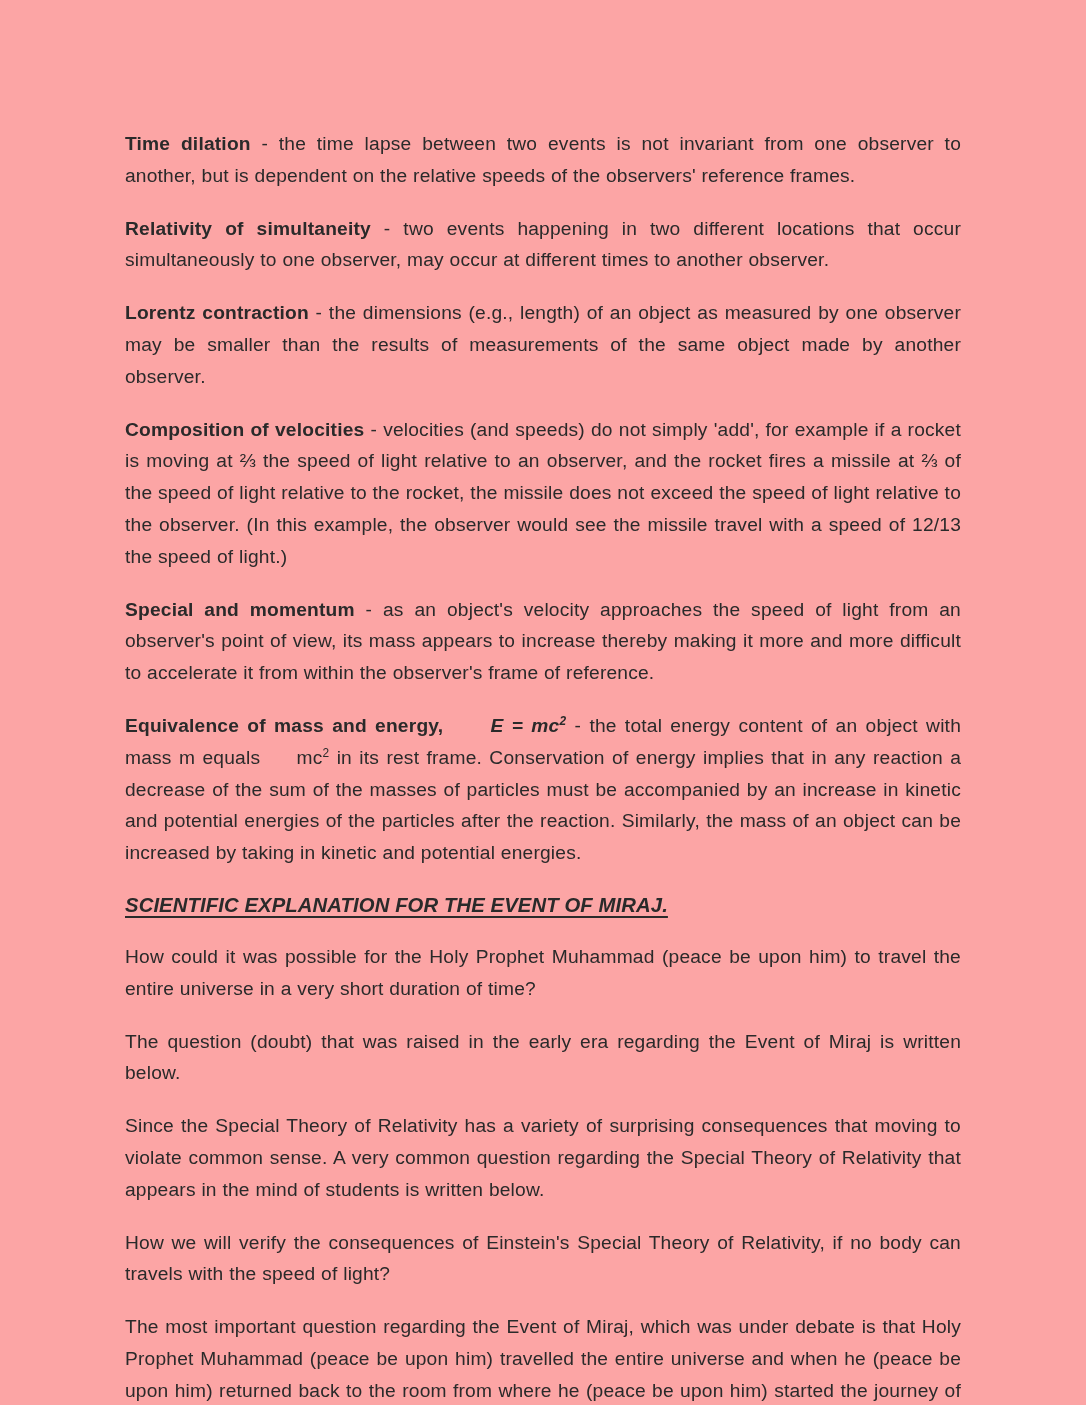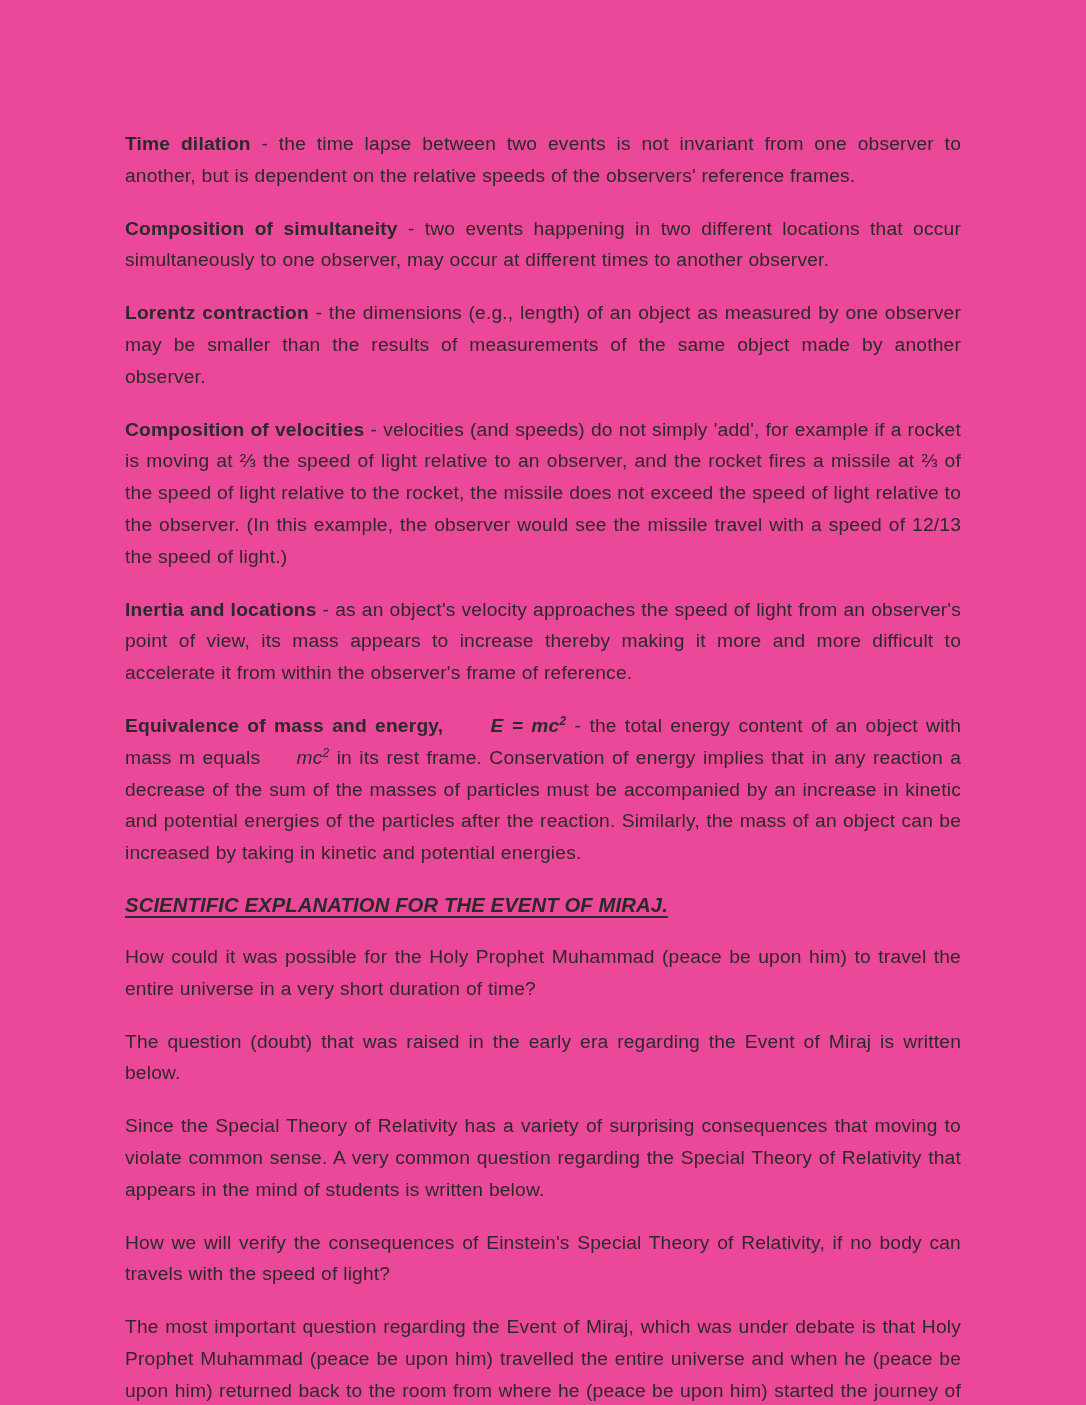--- a/index.html
+++ b/index.html
@@ -11,21 +11,21 @@
     width: 1086px;
     height: 1405px;
     font-family: "Liberation Sans", sans-serif;
     color: #2a2a2a;
     -webkit-font-smoothing: antialiased;
   }
   .page {
     position: relative;
     width: 1086px;
     height: 1405px;
-    background: #ec4899;
+    background: #fca5a5;
     box-sizing: border-box;
     padding: 128px 126px 0 125px;
   }
   .doc-body {
     width: 836px;
   }
   p.para {
     margin: 0 0 21px 0;
     font-size: 19.2px;
     line-height: 31.8px;
@@ -39,21 +39,20 @@
   }
   .term {
     font-weight: bold;
   }
   .term-italic {
     font-weight: bold;
     font-style: italic;
     margin-left: 39px;
   }
   .italic {
-    font-style: italic;
     margin-left: 29px;
   }
   sup {
     font-size: 0.62em;
     vertical-align: super;
     line-height: 0;
   }
   h2.section-heading {
     margin: 16px 0 21px 0;
     font-size: 20.3px;
@@ -71,27 +70,27 @@
   }
 </style>
 </head>
 <body>
 
 <div class="page">
   <div class="doc-body">
 
     <p class="para"><span class="term">Time dilation</span><span> - the time lapse between two events is not invariant from one observer to another, but is dependent on the relative speeds of the observers' reference frames.</span></p>
 
-    <p class="para"><span class="term">Composition of simultaneity</span><span> - two events happening in two different locations that occur simultaneously to one observer, may occur at different times to another observer.</span></p>
+    <p class="para"><span class="term">Relativity of simultaneity</span><span> - two events happening in two different locations that occur simultaneously to one observer, may occur at different times to another observer.</span></p>
 
     <p class="para"><span class="term">Lorentz contraction</span><span> - the dimensions (e.g., length) of an object as measured by one observer may be smaller than the results of measurements of the same object made by another observer.</span></p>
 
     <p class="para"><span class="term">Composition of velocities</span><span> - velocities (and speeds) do not simply 'add', for example if a rocket is moving at ⅔ the speed of light relative to an observer, and the rocket fires a missile at ⅔ of the speed of light relative to the rocket, the missile does not exceed the speed of light relative to the observer. (In this example, the observer would see the missile travel with a speed of 12/13 the speed of light.)</span></p>
 
-    <p class="para"><span class="term">Inertia and locations</span><span> - as an object's velocity approaches the speed of light from an observer's point of view, its mass appears to increase thereby making it more and more difficult to accelerate it from within the observer's frame of reference.</span></p>
+    <p class="para"><span class="term">Special and momentum</span><span> - as an object's velocity approaches the speed of light from an observer's point of view, its mass appears to increase thereby making it more and more difficult to accelerate it from within the observer's frame of reference.</span></p>
 
     <p class="para"><span class="term">Equivalence of mass and energy,</span><span>&nbsp;</span><span class="term-italic"><span>E = mc</span><sup>2</sup></span><span> - the total energy content of an object with mass m equals </span><span class="italic"><span>mc</span><sup>2</sup></span><span> in its rest frame. Conservation of energy implies that in any reaction a decrease of the sum of the masses of particles must be accompanied by an increase in kinetic and potential energies of the particles after the reaction. Similarly, the mass of an object can be increased by taking in kinetic and potential energies.</span></p>
 
     <h2 class="section-heading"><span class="heading-inner">SCIENTIFIC EXPLANATION FOR THE EVENT OF MIRAJ.</span></h2>
 
     <p class="para">How could it was possible for the Holy Prophet Muhammad (peace be upon him) to travel the entire universe in a very short duration of time?</p>
 
     <p class="para">The question (doubt) that was raised in the early era regarding the Event of Miraj is written below.</p>
 
     <p class="para">Since the Special Theory of Relativity has a variety of surprising consequences that moving to violate common sense. A very common question regarding the Special Theory of Relativity that appears in the mind of students is written below.</p>

